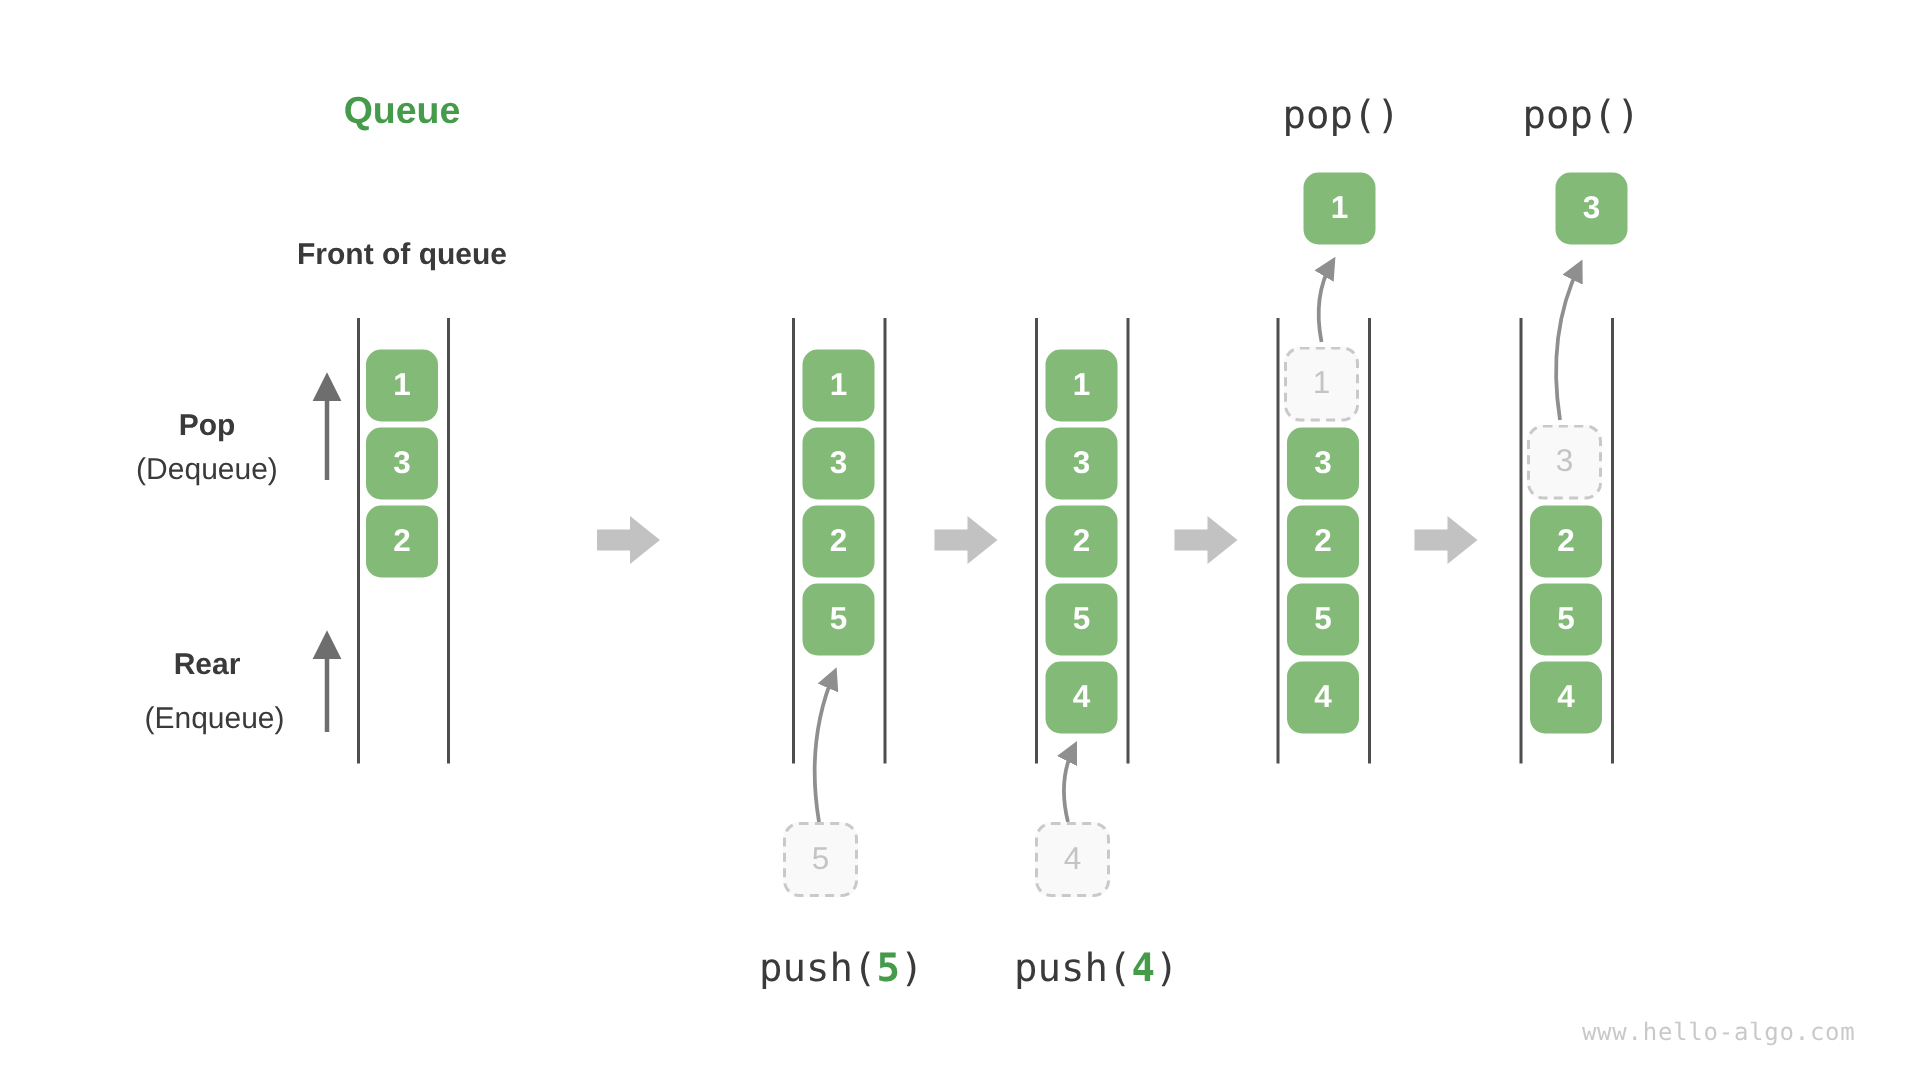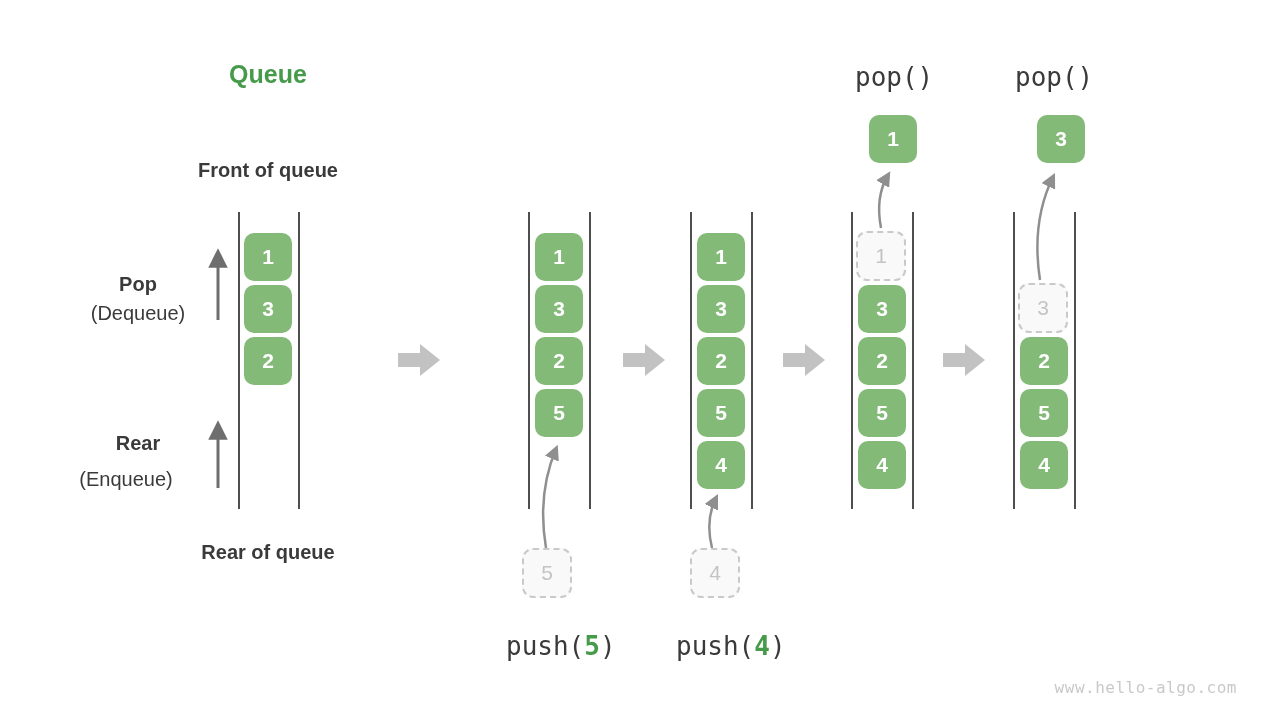--- a/index.html
+++ b/index.html
@@ -102,22 +102,21 @@
     <g>
       <path d="M1040,280 Q1031,222 1053,177" fill="none" stroke="#8f8f8f" stroke-width="2.5" marker-end="url(#ah-gray)"></path>
     </g>
   </svg>
 
   <div class="ttl" style="left:218px;top:60px;width:100px">Queue</div>
   <div class="lbl bold" style="left:168px;top:159px;width:200px">Front of queue</div>
   <div class="lbl bold" style="left:68px;top:273px;width:140px">Pop</div>
   <div class="lbl" style="left:68px;top:302px;width:140px">(Dequeue)</div>
   <div class="lbl bold" style="left:68px;top:432px;width:140px">Rear</div>
-  <div class="lbl" style="left:56px;top:468px;width:140px">(Enqueue)</div>
-  <div class="lbl bold" style="left:168px;top:541px;width:200px">Rear of queue</div>
+  <div class="lbl" style="left:73px;top:468px;width:140px">(Enqueue)</div>
 
   <div>
     <div class="vline" style="left:238px"></div>
     <div class="vline" style="left:298px"></div>
     <div class="qbox" style="left:244px;top:233px">1</div>
     <div class="qbox" style="left:244px;top:285px">3</div>
     <div class="qbox" style="left:244px;top:337px">2</div>
   </div>
 
   <div>

